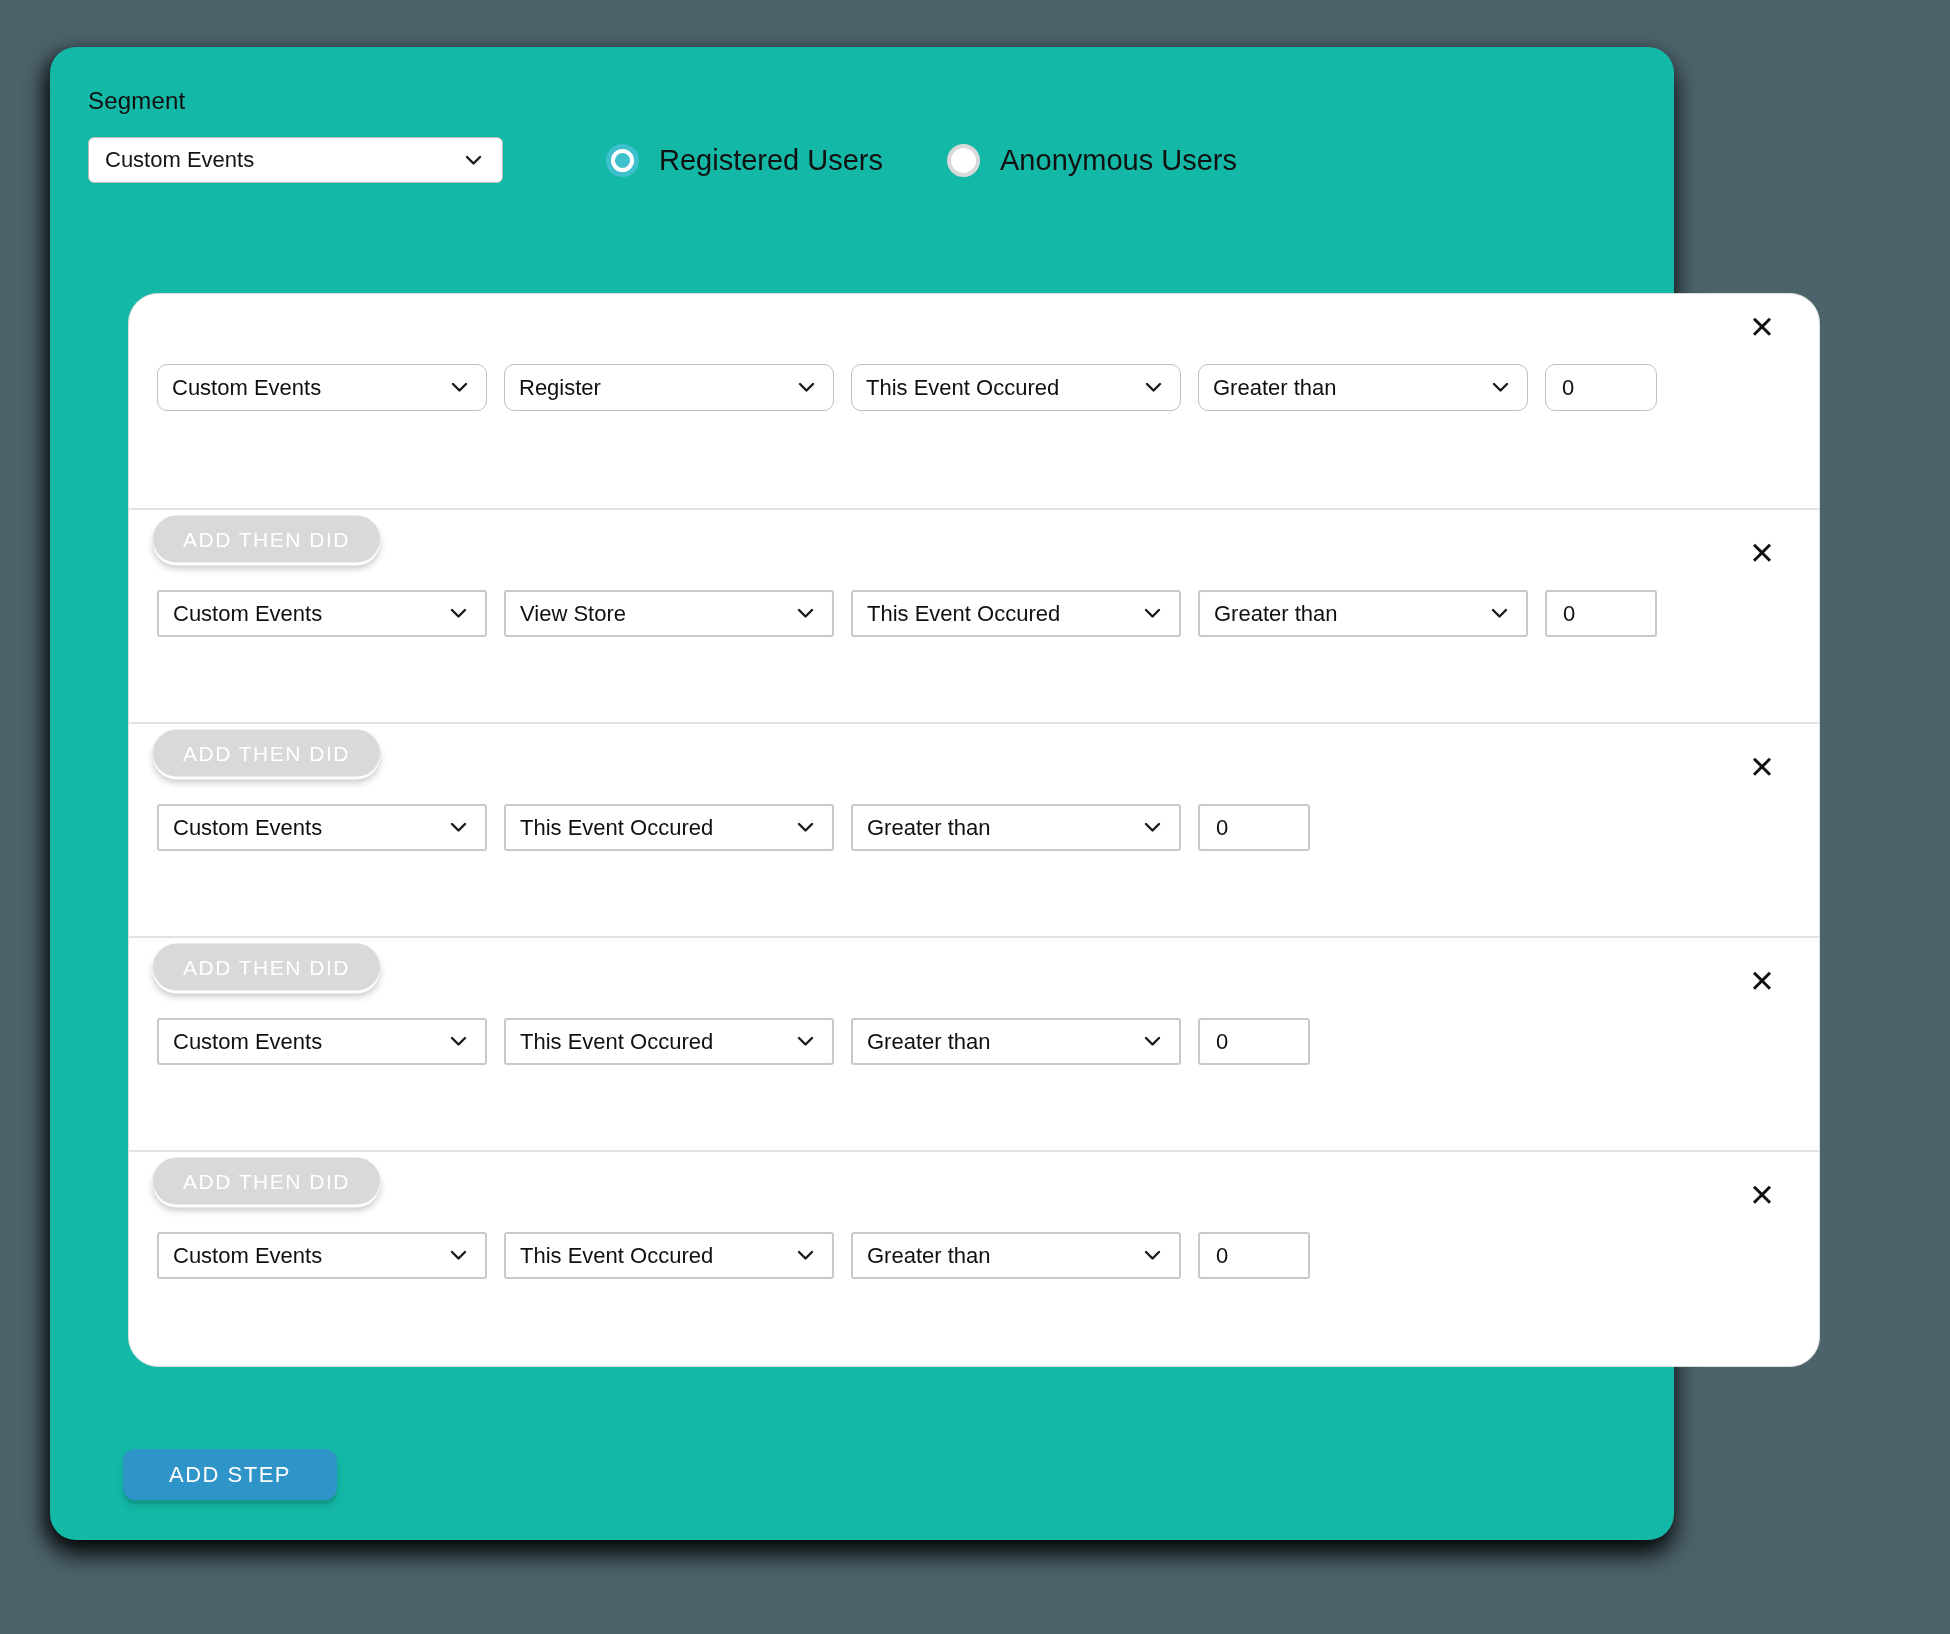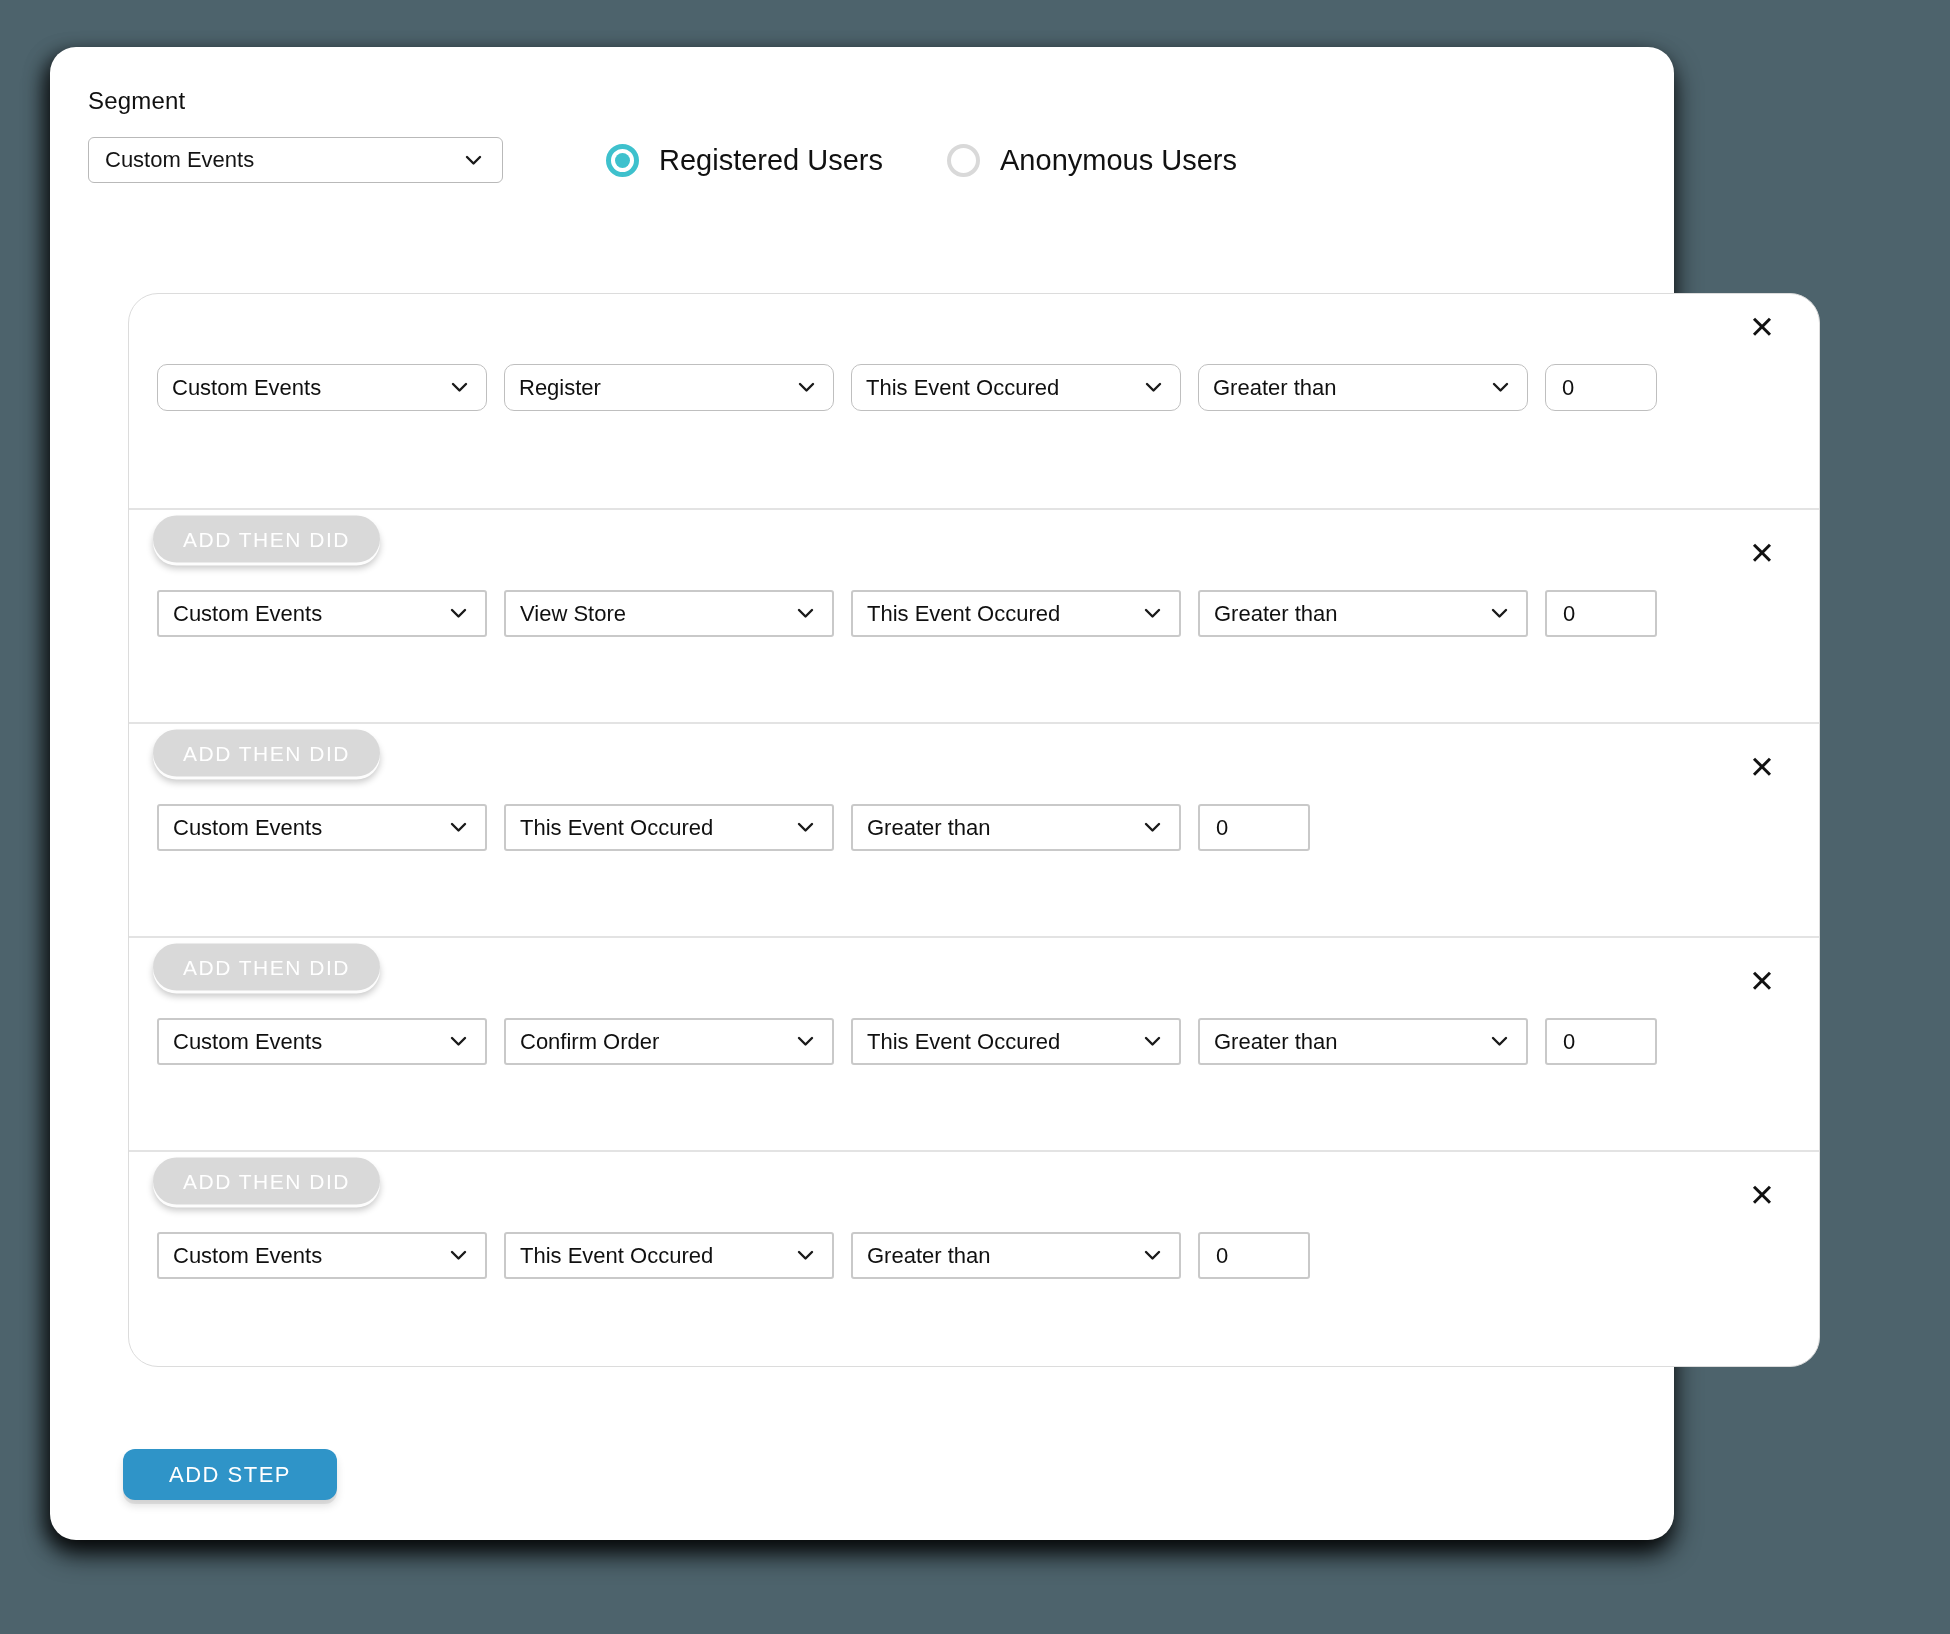--- a/index.html
+++ b/index.html
@@ -8,21 +8,21 @@
     background: #4d636c;
     font-family: "Liberation Sans", sans-serif;
     color: #141414;
   }
 
   
   .panel {
     position: absolute;
     left: 50px; top: 47px;
     width: 1624px; height: 1493px;
-    background: #ffffff;
+    background: #14b8a6;
     border-radius: 26px;
     box-shadow: 0 14px 26px rgba(0,0,0,0.85), -6px 6px 18px rgba(0,0,0,0.55);
   }
 
   
   .header { position: absolute; left: 38px; top: 40px; right: 38px; }
   .segment-label { font-size: 24px; color: #101010; letter-spacing: 0.2px; }
   .header-row { display: flex; align-items: center; margin-top: 22px; }
   .segment-select {
     width: 415px; height: 46px;
@@ -248,26 +248,20 @@
       <button class="pill">ADD THEN DID</button>
       <button class="close-btn">✕</button>
       <div class="controls">
         <div class="ctl w-select">
           <span>Custom Events</span>
           <svg class="chevron-icon" width="17" height="11" viewBox="0 0 17 11">
               <polyline points="2,2 8.5,8.5 15,2" fill="none" stroke="#1a1a1a" stroke-width="2.4" stroke-linecap="round" stroke-linejoin="round"></polyline>
             </svg>
         </div>
         <div class="ctl w-select">
-          <span>Confirm Order</span>
-          <svg class="chevron-icon" width="17" height="11" viewBox="0 0 17 11">
-              <polyline points="2,2 8.5,8.5 15,2" fill="none" stroke="#1a1a1a" stroke-width="2.4" stroke-linecap="round" stroke-linejoin="round"></polyline>
-            </svg>
-        </div>
-        <div class="ctl w-select">
           <span>This Event Occured</span>
           <svg class="chevron-icon" width="17" height="11" viewBox="0 0 17 11">
               <polyline points="2,2 8.5,8.5 15,2" fill="none" stroke="#1a1a1a" stroke-width="2.4" stroke-linecap="round" stroke-linejoin="round"></polyline>
             </svg>
         </div>
         <div class="ctl w-select">
           <span>Greater than</span>
           <svg class="chevron-icon" width="17" height="11" viewBox="0 0 17 11">
               <polyline points="2,2 8.5,8.5 15,2" fill="none" stroke="#1a1a1a" stroke-width="2.4" stroke-linecap="round" stroke-linejoin="round"></polyline>
             </svg>

